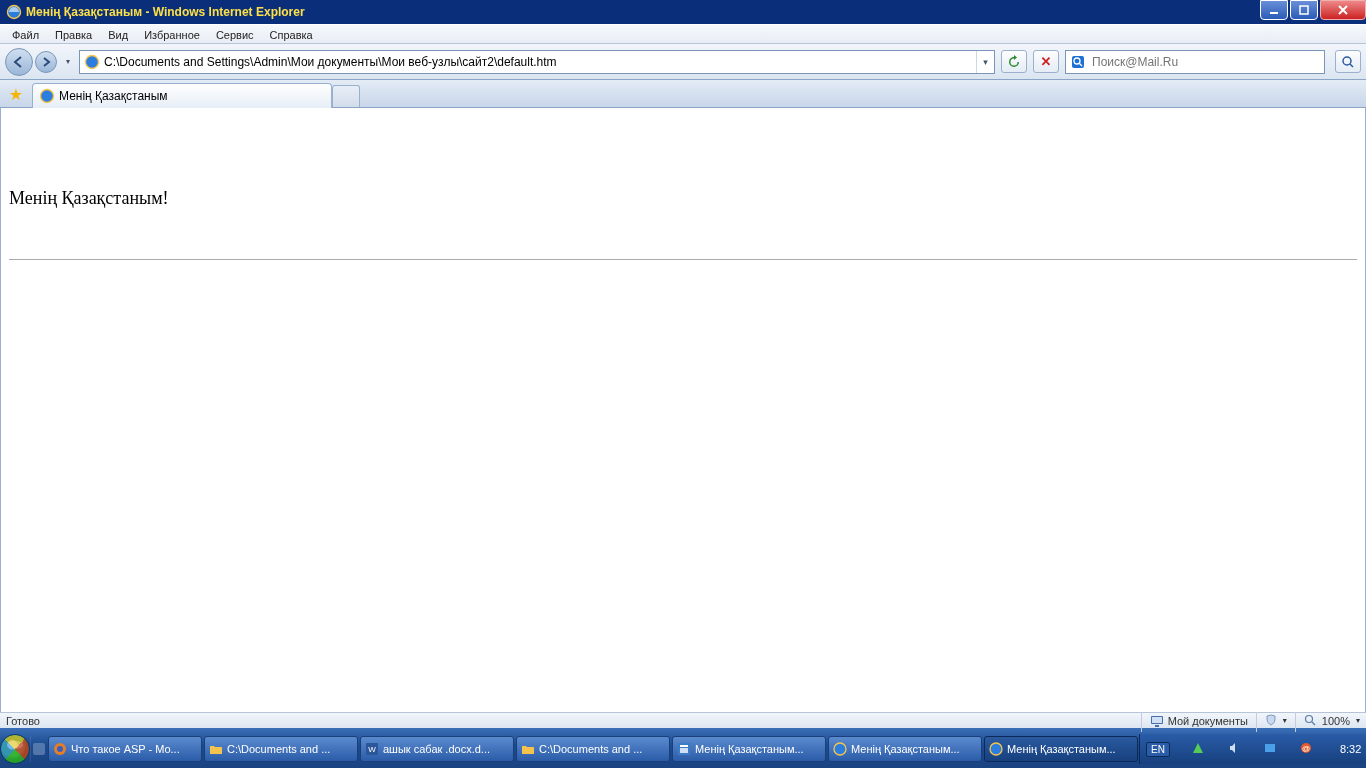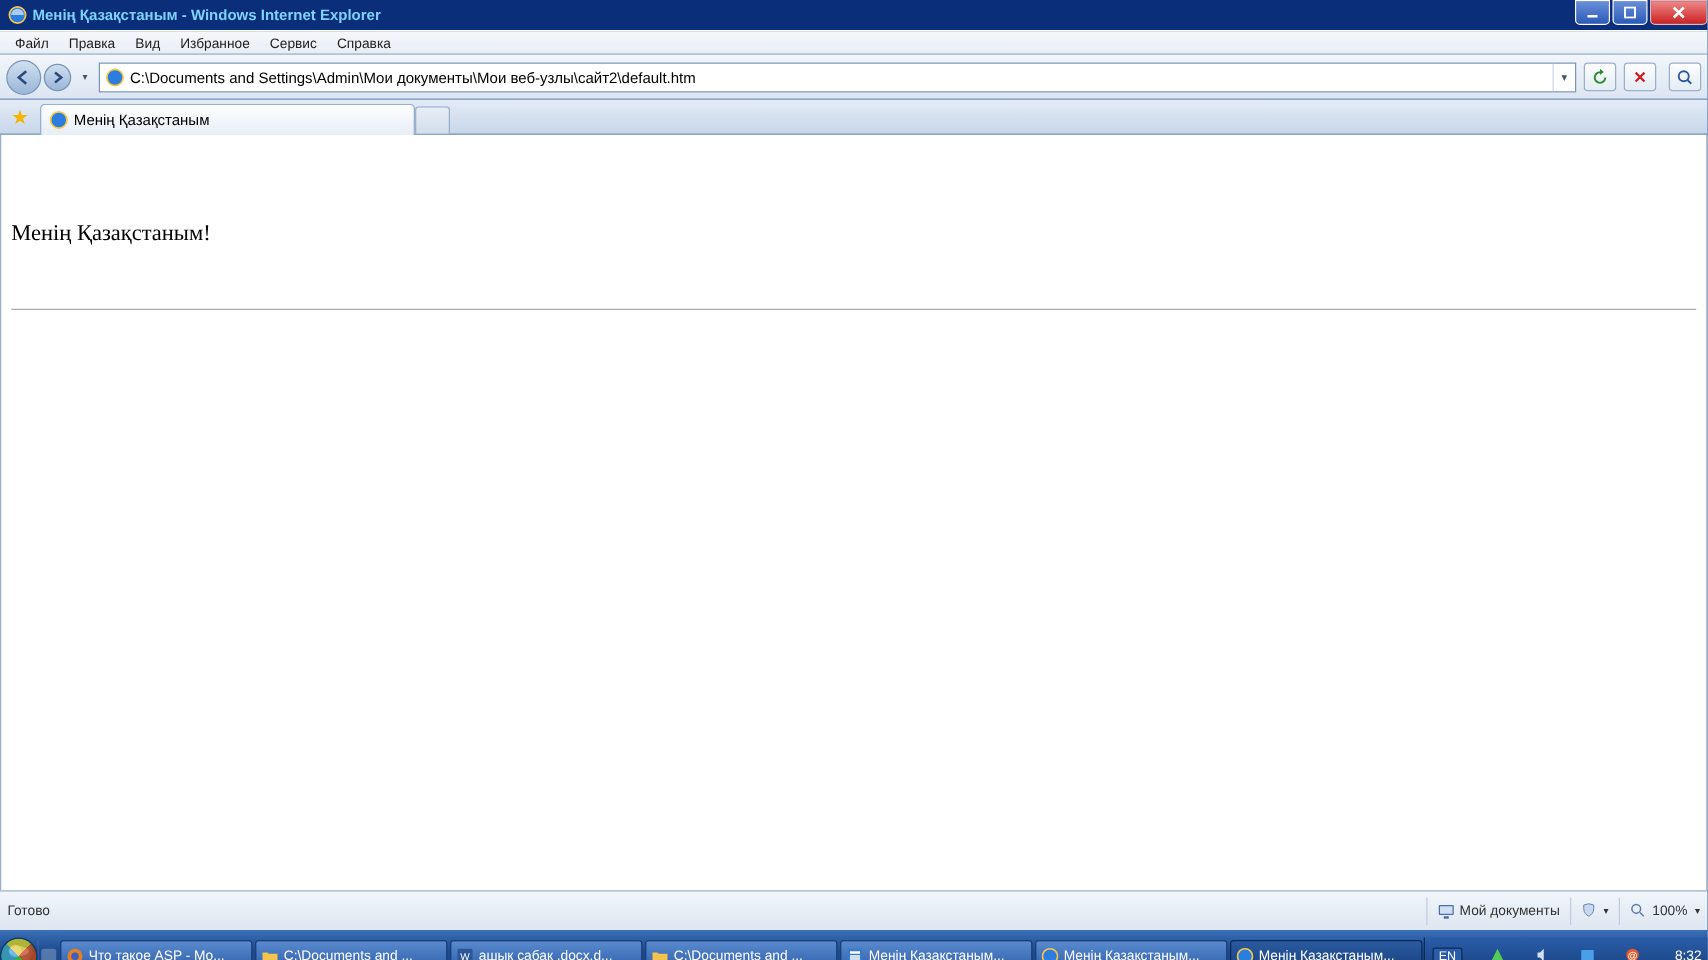--- a/index.html
+++ b/index.html
@@ -1,17 +1,17 @@
 <!DOCTYPE html>
 <html><head>
 <meta charset="utf-8">
 <style>
 html,body{margin:0;padding:0;width:1366px;height:768px;overflow:hidden;font-family:Tahoma,Arial,sans-serif;font-size:11px;background:#3b6ea5}
 *{box-sizing:border-box}
-.titlebar{height:24px;background:#0b2e7a;display:flex;align-items:center;color:#7dd3fc;font-size:12px;font-weight:bold;position:relative}
+.titlebar{height:24px;background:#0b2e7a;display:flex;align-items:center;color:#fde047;font-size:12px;font-weight:bold;position:relative}
 .titlebar .ie-icon{width:16px;height:16px;margin:0 4px 0 6px;display:inline-block}
 .titlebar .title-text{white-space:nowrap}
 .win-controls{position:absolute;right:0;top:0;display:flex;height:24px}
 .win-btn{height:20px;border:1px solid #fff;border-radius:0 0 4px 4px;margin-left:2px;display:flex;align-items:center;justify-content:center;font-weight:bold;color:#fff}
 .win-min,.win-max{width:28px;background:linear-gradient(#6a8fd8,#2a5bb8)}
 .win-close{width:46px;background:linear-gradient(#e88,#c22);border-color:#f0b0b0}
 .menubar{height:20px;background:linear-gradient(#f6f8fb,#e8edf5);border-top:1px solid #fff;border-bottom:1px solid #b6c4d8;display:flex;align-items:flex-end;padding:0 4px;color:#222}
 .menu-item{padding:2px 8px;cursor:default}
 .navbar{height:36px;background:linear-gradient(#f2f6fb,#dbe5f1);border-bottom:1px solid #8ca5c6;display:flex;align-items:center;padding:0 5px;gap:6px}
 .nav-arrow{width:28px;height:28px;border-radius:50%;background:linear-gradient(#d0dff0,#9ab6d8);border:1px solid #7a95b8;display:flex;align-items:center;justify-content:center;font-size:14px;color:#2b4a7a;font-weight:bold}
@@ -26,24 +26,24 @@
 .search-box{width:260px;height:24px;background:#fff;border:1px solid #7a95b8;display:flex;align-items:center}
 .search-box .mag{width:18px;height:18px;margin:0 3px;display:flex;align-items:center;justify-content:center}
 .search-box input{flex:1;border:0;outline:none;height:20px;font-size:12px;color:#888}
 .search-go{width:26px;height:23px;border:1px solid #9cb0cc;background:linear-gradient(#fdfdfe,#e4ecf5);display:flex;align-items:center;justify-content:center;border-radius:3px;margin-left:4px}
 .tabbar{height:28px;background:linear-gradient(#e4ecf6,#c7d6e9);border-bottom:1px solid #8ca5c6;display:flex;align-items:flex-end;padding-left:4px}
 .fav-star{width:24px;height:24px;display:flex;align-items:center;justify-content:center;font-size:16px;color:#f5b400;margin-right:4px;margin-bottom:1px}
 .tab{height:25px;min-width:300px;background:linear-gradient(#fefefe,#e7eef7);border:1px solid #99b1cf;border-bottom:none;border-radius:4px 4px 0 0;display:flex;align-items:center;padding:11px 6px;font-size:12px;margin-bottom:-1px}
 .tab .ie-icon{width:16px;height:16px;margin-right:4px}
 .newtab{height:22px;width:28px;background:linear-gradient(#e8eef6,#d2ddea);border:1px solid #99b1cf;border-bottom:none;border-radius:3px 3px 0 0;margin-left:0;margin-bottom:0}
 .content{height:604px;background:#fff;overflow:hidden;border-left:1px solid #9ab0cc;border-right:1px solid #9ab0cc;position:relative}
-.page-inner{padding:16px 8px}
+.page-inner{padding:28px 8px}
 .page-heading{font-family:'Times New Roman',serif;font-size:18px;color:#000;margin-top:52px;margin-left:0}
 .page-hr{border:0;border-top:1px solid #aaa;margin-top:50px}
-.statusbar{height:32px;background:linear-gradient(#f2f6fb,#dde6f1);border-top:1px solid #b6c4d8;display:flex;align-items:center;font-size:11px;color:#333;padding:0 6px;justify-content:space-between}
+.statusbar{height:16px;background:linear-gradient(#f2f6fb,#dde6f1);border-top:1px solid #b6c4d8;display:flex;align-items:center;font-size:11px;color:#333;padding:0 6px;justify-content:space-between}
 .status-left{}
 .status-right{display:flex;align-items:center;gap:8px}
 .status-seg{display:flex;align-items:center;gap:4px;border-left:1px solid #c0cde0;padding-left:8px;height:22px}
 .zoom-seg{}
 .taskbar{height:42px;background:linear-gradient(#3a6fb7,#1d4b8f 40%,#1a4280);display:flex;align-items:center;color:#fff;font-size:11px}
 .start-orb{width:46px;height:30px;display:flex;align-items:center;justify-content:center}
 .start-orb .orb{width:30px;height:30px;border-radius:50%;background:radial-gradient(circle at 40% 35%,#9fd89f 0 18%,#3a8f3a 22% 45%,#1b5e1b 60%);border:1px solid #0a3a6a;position:relative;overflow:hidden}
 .orb::after{content:"";position:absolute;inset:0;background:conic-gradient(from 45deg,#f33 0 25%,#3c3 0 50%,#39f 0 75%,#fc3 0);opacity:.6;border-radius:50%}
 .orb::before{content:"";position:absolute;left:6px;top:6px;width:16px;height:8px;background:rgba(255,255,255,.5);border-radius:50%}
 .ql{width:28px;height:26px;display:flex;align-items:center;justify-content:center;border-left:1px solid rgba(255,255,255,.1)}
@@ -123,20 +123,30 @@
 
   <div class="nav-square">
     <svg width="14" height="14">
         <path d="M7 2a5 5 0 1 0 5 5h-1.5A3.5 3.5 0 1 1 7 3.5V5l3-2.5L7 0v2z" fill="#2a8a2a"></path>
       </svg>
   </div>
   <div class="nav-square">
       <span class="stop-ic">✕</span>
     </div>
 
+  <div class="search-box">
+    <span class="mag">
+      <svg width="14" height="14">
+          <rect x="1" y="1" width="12" height="12" rx="2" fill="#1e6fd6"></rect>
+          <circle cx="6" cy="6" r="3" fill="none" stroke="#fff" stroke-width="1.3"></circle>
+          <path d="M8.5 8.5L11 11" stroke="#fff" stroke-width="1.3"></path>
+        </svg>
+    </span>
+    <input type="text" placeholder="Поиск@Mail.Ru" style="">
+  </div>
   <div class="search-go">
     <svg width="14" height="14">
         <circle cx="6" cy="6" r="4" fill="none" stroke="#2b5aa0" stroke-width="1.5"></circle>
         <path d="M9 9l3 3" stroke="#2b5aa0" stroke-width="1.5"></path>
       </svg>
   </div>
 </div>
 
 <div class="tabbar">
   <div class="fav-star">★</div>

